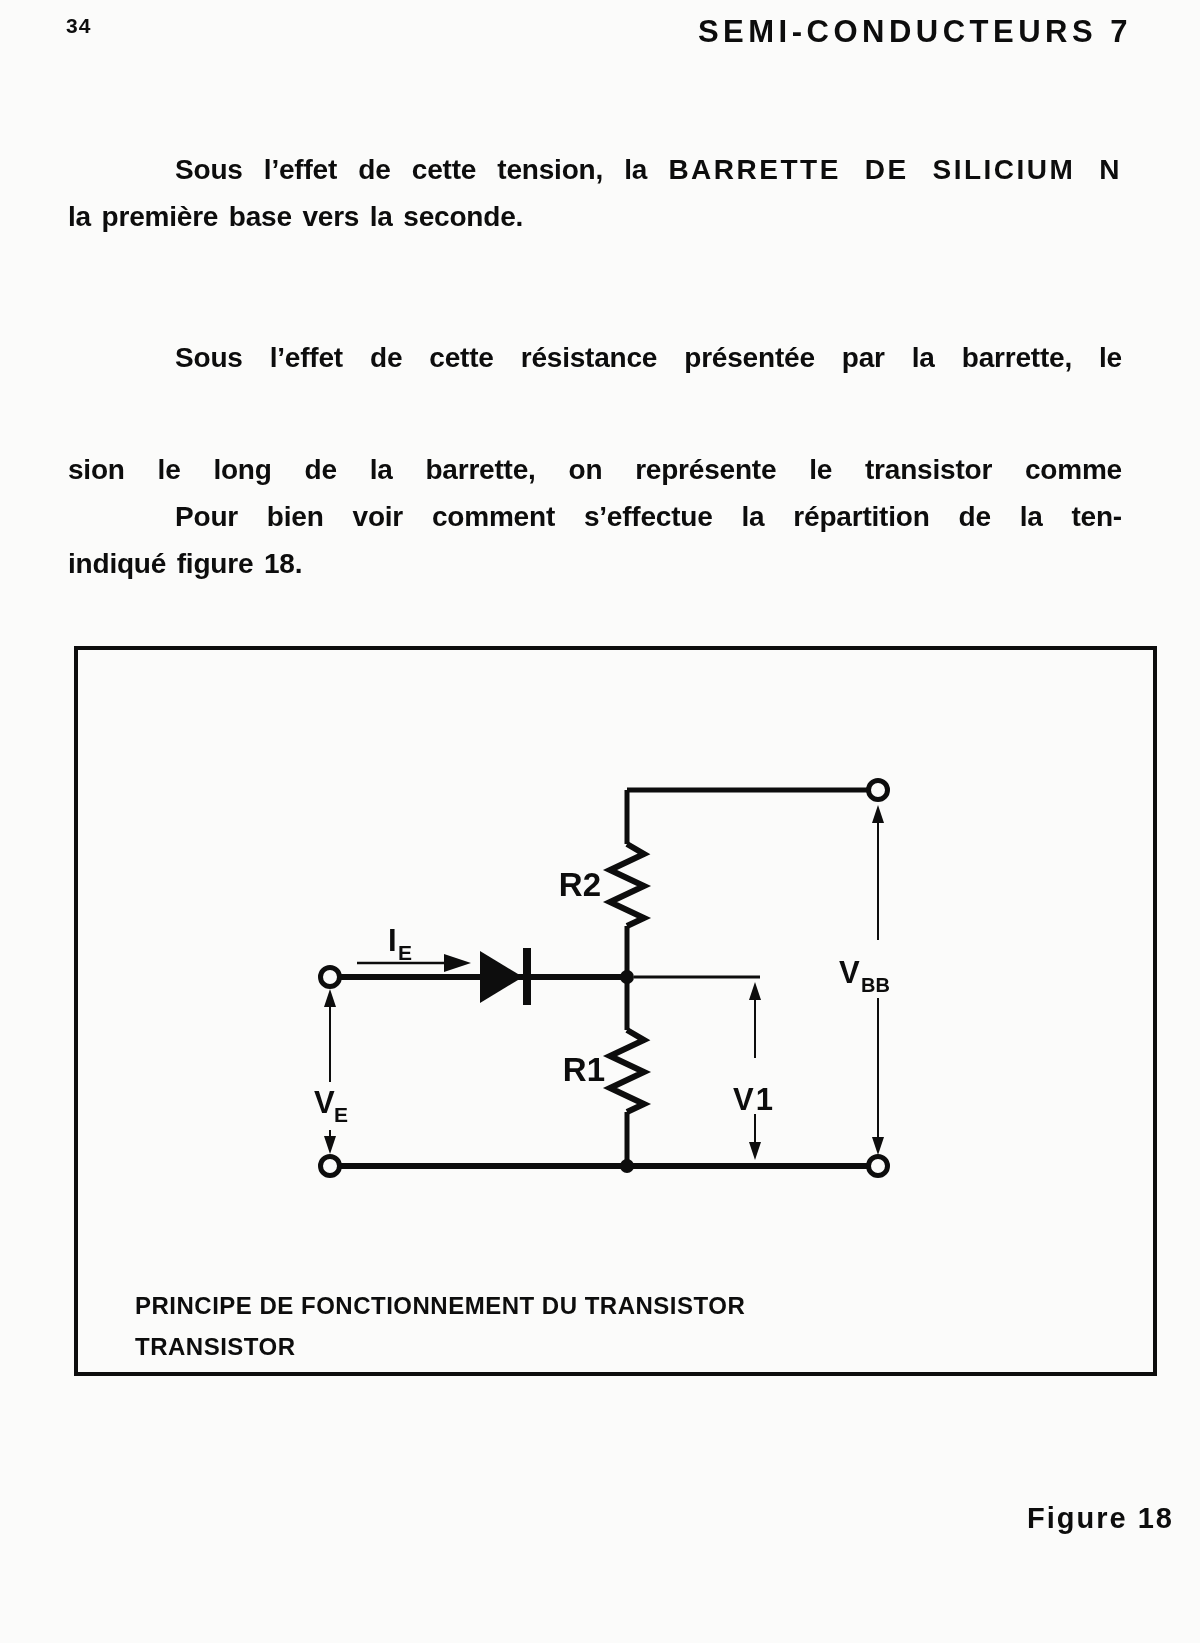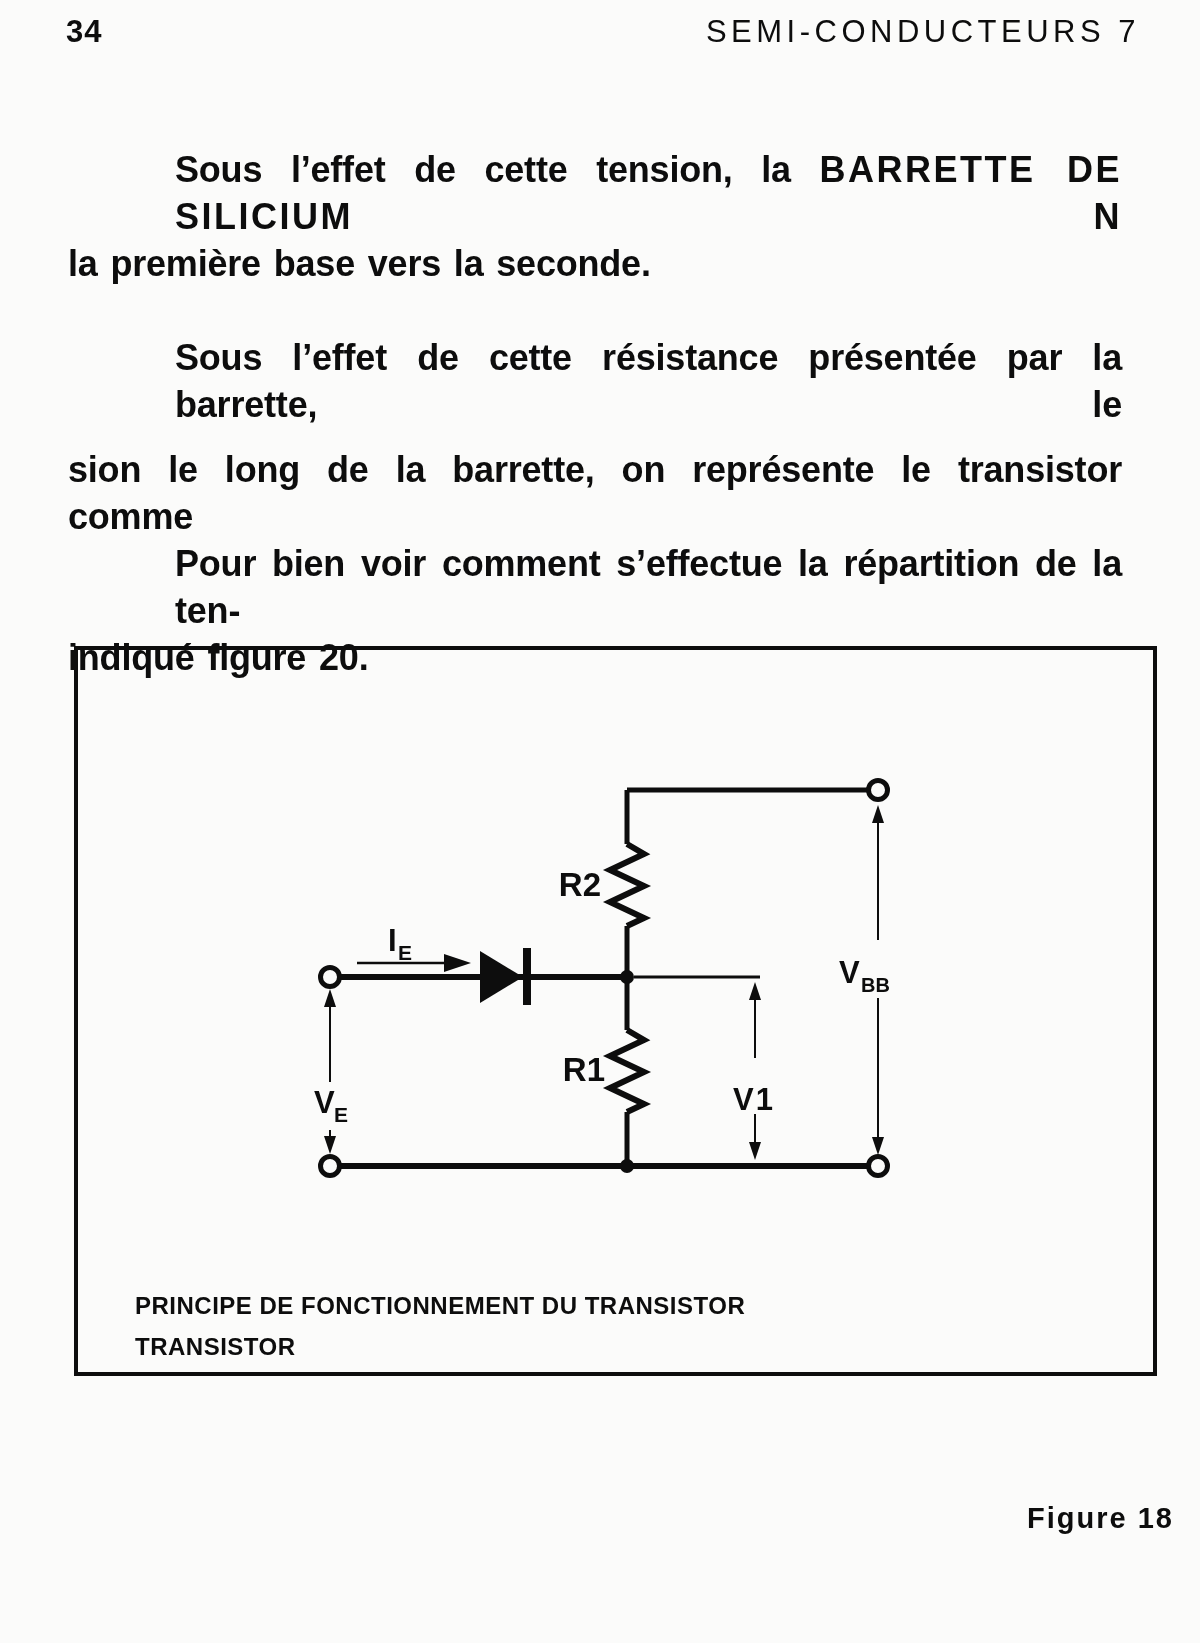--- a/index.html
+++ b/index.html
@@ -6,30 +6,30 @@
   body{
     width:1200px;height:1643px;
     background:#fbfbfa;
     position:relative;
     font-family:"Liberation Sans",sans-serif;
     color:#0d0d0d;
     overflow:hidden;
   }
   .pageno{
     position:absolute;left:66px;top:14px;
-    font-size:31px;font-weight:bold;letter-spacing:1px;
+    font-size:21px;font-weight:bold;letter-spacing:1px;
   }
   .running-header{
-    position:absolute;right:60px;top:14px;
-    font-size:31px;font-weight:normal;letter-spacing:4.5px;
+    position:absolute;right:68px;top:14px;
+    font-size:31px;font-weight:bold;letter-spacing:4.5px;
     white-space:nowrap;
   }
   .para{
     position:absolute;left:68px;width:1054px;
-    font-size:36px;font-weight:bold;line-height:47px;
+    font-size:28px;font-weight:bold;line-height:47px;
     letter-spacing:-0.2px;word-spacing:3px;
     white-space:normal;
   }
   .para-1{top:146px;}
   .para-2{top:334px;}
   .para-3{top:446px;}
   .jline{text-align:justify;text-align-last:justify;}
   .lline{text-align:left;text-align-last:left;}
   .indent{padding-left:107px;}
   .caps-emph{letter-spacing:2.5px;}
@@ -71,21 +71,21 @@
     <div class="lline">la première base vers la seconde.</div>
   </div>
 
   <div class="para para-2">
     <div class="jline indent">Sous l’effet de cette résistance présentée par la barrette, le</div>
   </div>
 
   <div class="para para-3">
     <div class="jline">sion le long de la barrette, on représente le transistor comme</div>
     <div class="jline indent">Pour bien voir comment s’effectue la répartition de la ten-</div>
-    <div class="lline">indiqué figure 20.</div>
+    <div class="lline">indiqué figure 18.</div>
   </div>
 
   <div class="figure-box"></div>
 
   <svg class="circuit-svg" width="1200" height="1643" viewBox="0 0 1200 1643" stroke-linecap="butt">
 
     <line x1="627" y1="790" x2="868" y2="790" stroke="#0d0d0d" stroke-width="5"></line>
     <circle cx="878" cy="790" r="9.5" fill="#fbfbfa" stroke="#0d0d0d" stroke-width="5"></circle>
 
     <line x1="627" y1="790" x2="627" y2="844" stroke="#0d0d0d" stroke-width="5"></line>

